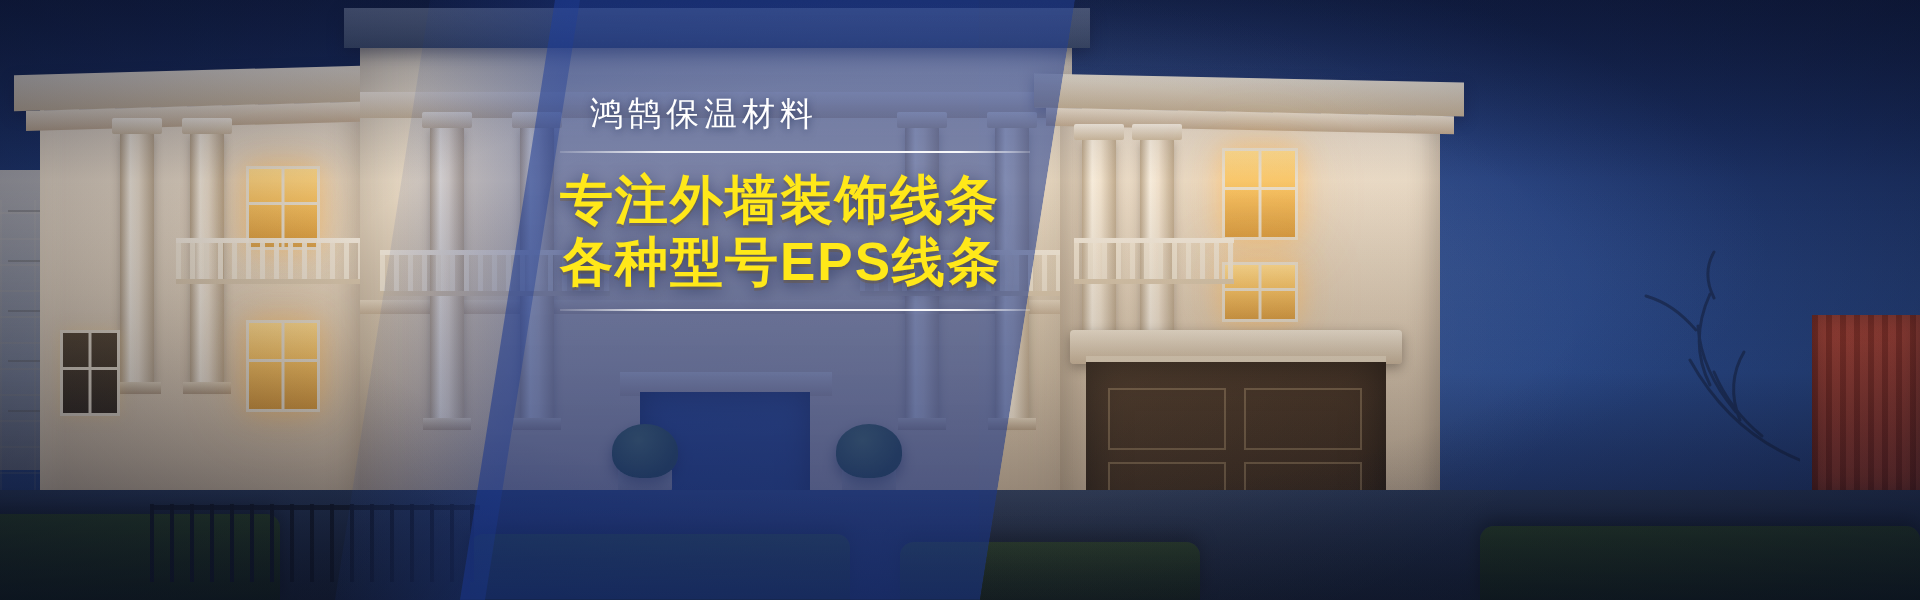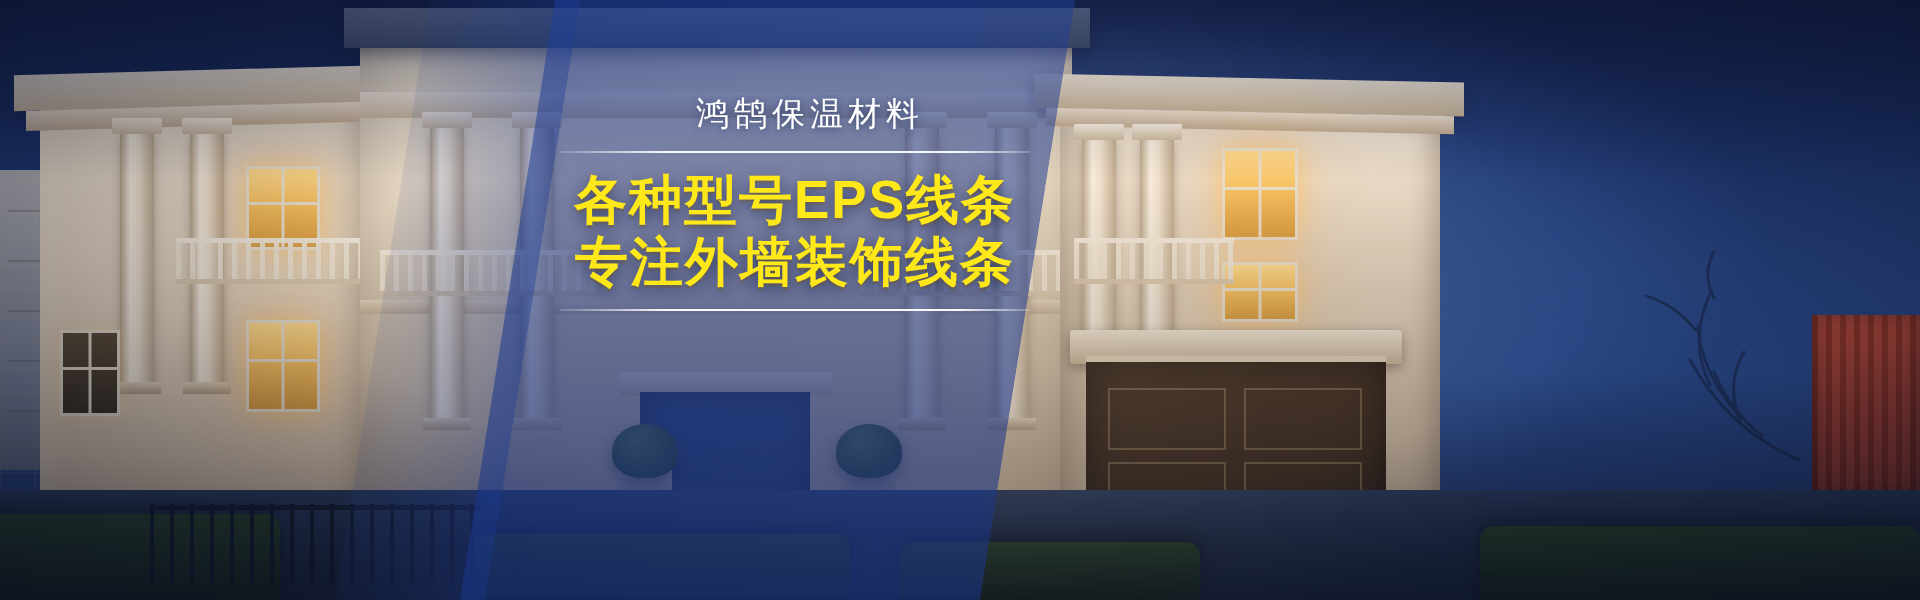--- a/index.html
+++ b/index.html
@@ -246,21 +246,20 @@
     left:430px;top:0;width:150px;height:600px;
     background:linear-gradient(90deg, rgba(30,58,140,.10), rgba(30,58,140,.40));
     transform:skewX(-9deg);
     transform-origin:top left;
   }
 
   
   .text-block{
     position:absolute;
     left:560px;top:92px;width:470px;
-    text-align:center;
     z-index:6;
   }
 
   .brand{
     color:#ffffff;
     font-size:33px;
     letter-spacing:5px;
     font-weight:400;
     line-height:1.35;
     text-shadow:0 2px 8px rgba(0,20,60,.55);
@@ -408,18 +407,18 @@
     <div class="photo-grade"></div>
     <div class="vignette"></div>
   </div>
 
   <div class="overlay-panel-2"></div>
   <div class="overlay-panel"></div>
 
   <div class="text-block">
     <p class="brand">鸿鹄保温材料</p>
     <div class="rule top"></div>
+    <h1 class="headline">专注外墙装饰线条</h1>
     <h1 class="headline">各种型号EPS线条</h1>
-    <h1 class="headline">专注外墙装饰线条</h1>
     <div class="rule bottom"></div>
   </div>
 
 </div>
 
 </body></html>

